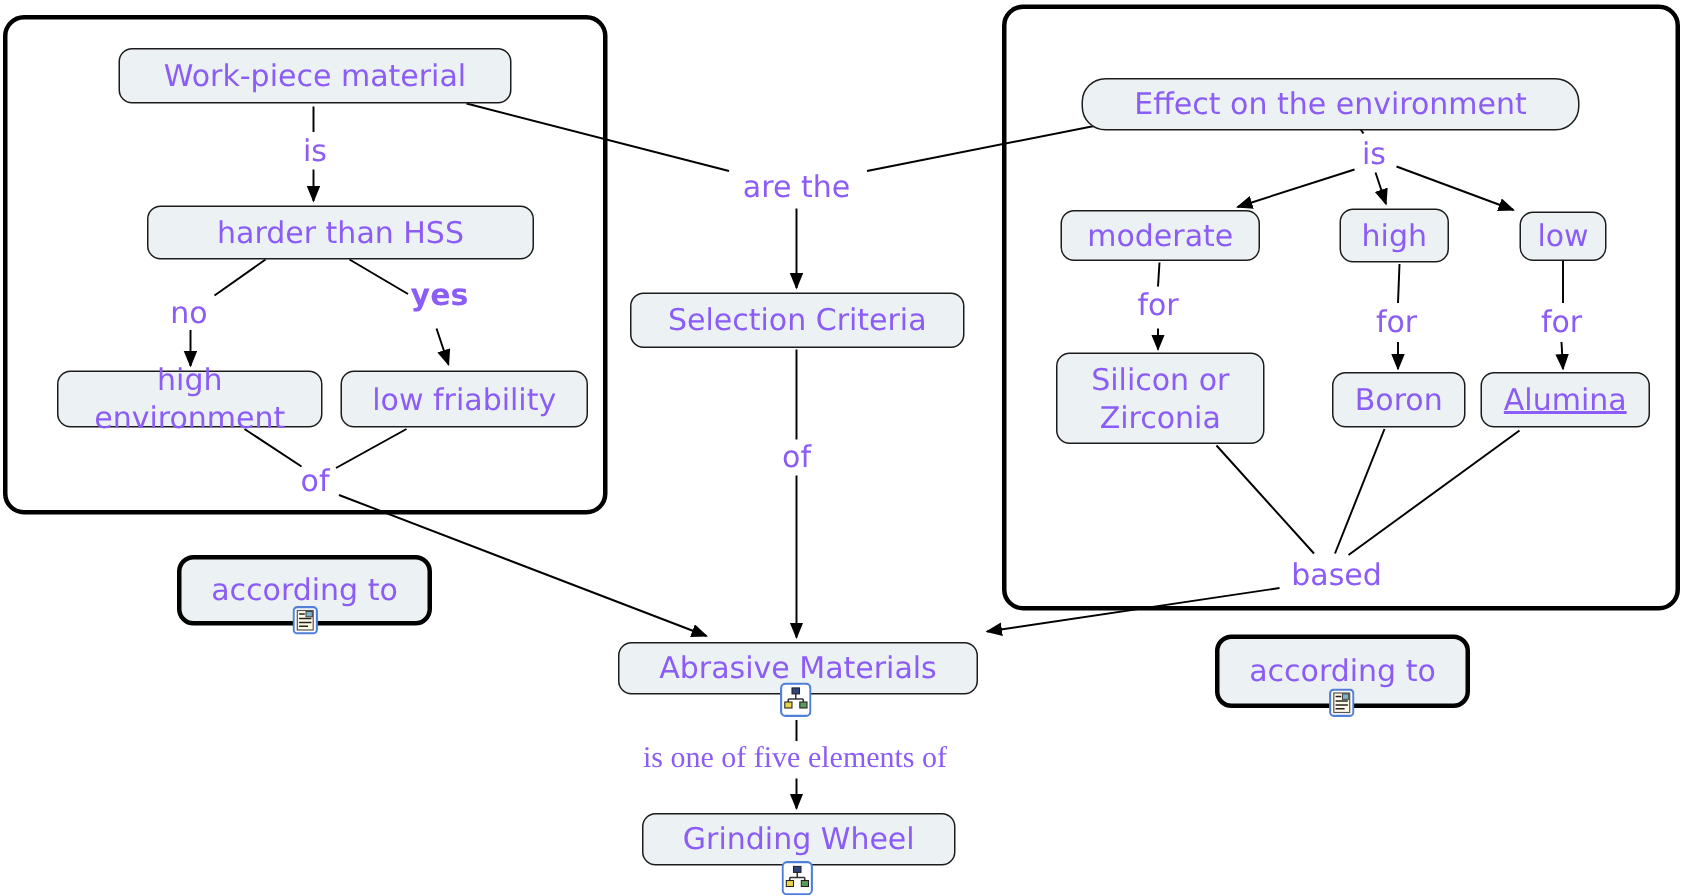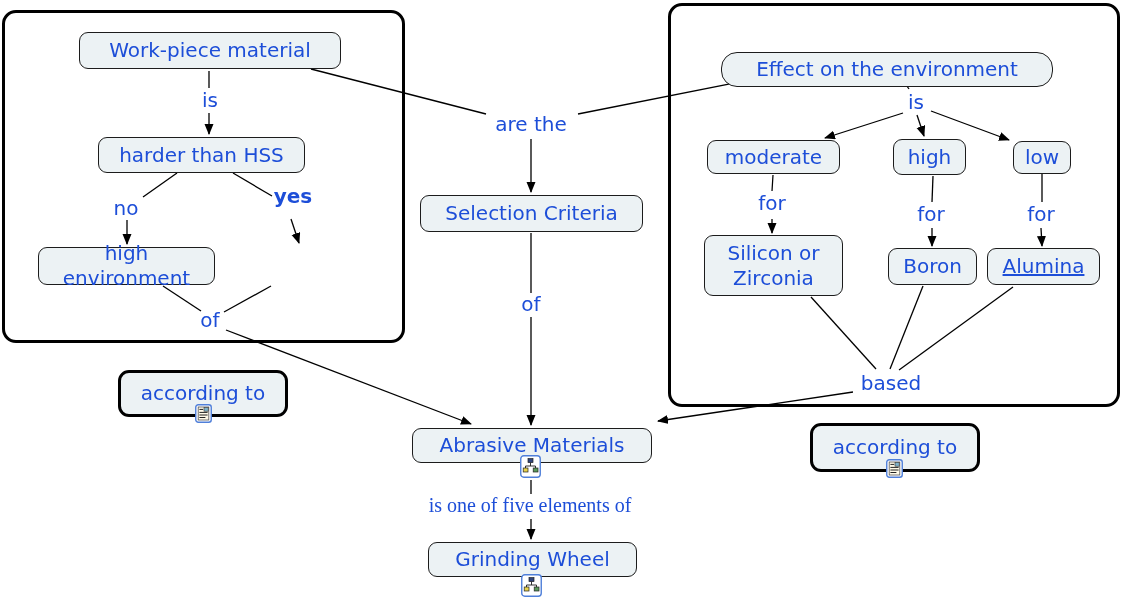--- a/index.html
+++ b/index.html
@@ -1,18 +1,18 @@
 <!DOCTYPE html>
 <html><head>
 <meta charset="utf-8">
 <style>
   html,body{margin:0;padding:0;background:#ffffff;}
   .canvas{
     position:relative;width:1124px;height:597px;background:#ffffff;overflow:hidden;
-    font-family:"DejaVu Sans","Liberation Sans",sans-serif;color:#1d4ed8;
+    font-family:"DejaVu Sans","Liberation Sans",sans-serif;color:#8b5cf6;
   }
   .group-box{
     position:absolute;box-sizing:border-box;border:3px solid #000000;border-radius:14px;
     background:transparent;z-index:0;
   }
   #edges-layer{position:absolute;left:0;top:0;z-index:1;pointer-events:none;}
   .node{
     position:absolute;box-sizing:border-box;background:#ecf2f4;border:1px solid #1c1c1c;
     border-radius:9px;display:flex;align-items:center;justify-content:center;text-align:center;
     font-size:20px;line-height:1.25;padding:0 6px;z-index:2;white-space:pre-line;
@@ -63,22 +63,23 @@
       <line x1="932" y1="228" x2="932" y2="246" stroke="#000000" stroke-width="1.3" marker-end="url(#arrowhead)"></line>
       <line x1="1042" y1="174" x2="1042" y2="202" stroke="#000000" stroke-width="1.3"></line>
       <line x1="1041" y1="228" x2="1042" y2="246" stroke="#000000" stroke-width="1.3" marker-end="url(#arrowhead)"></line>
       <line x1="811" y1="297" x2="876" y2="369" stroke="#000000" stroke-width="1.3"></line>
       <line x1="923" y1="286" x2="890" y2="369" stroke="#000000" stroke-width="1.3"></line>
       <line x1="1013" y1="287" x2="899" y2="370" stroke="#000000" stroke-width="1.3"></line>
       <line x1="853" y1="392" x2="658" y2="421" stroke="#000000" stroke-width="1.3" marker-end="url(#arrowhead)"></line>
     </svg>
 
   <div class="node" style="left:79px;top:32px;width:262px;height:37px;">Work-piece material</div>
-  <div class="node" style="left:98px;top:137px;width:207px;height:36px;">harder than HSS</div>
+  <div class="node" style="left:98px;top:137px;width:258px;height:36px;">harder than HSS</div>
   <div class="node" style="left:38px;top:247px;width:177px;height:38px;">high environment</div>
+  <div class="node" style="left:227px;top:247px;width:165px;height:38px;">low friability</div>
   <div class="node" style="left:420px;top:195px;width:223px;height:37px;">Selection Criteria</div>
   <div class="node" style="left:721px;top:52px;width:332px;height:35px;border-radius:16px;">Effect on the environment</div>
   <div class="node" style="left:707px;top:140px;width:133px;height:34px;">moderate</div>
   <div class="node" style="left:893px;top:139px;width:73px;height:36px;">high</div>
   <div class="node" style="left:1013px;top:141px;width:58px;height:33px;">low</div>
   <div class="node" style="left:704px;top:235px;width:139px;height:61px;">Silicon or Zirconia</div>
   <div class="node" style="left:888px;top:248px;width:89px;height:37px;">Boron</div>
   <div class="node" style="left:987px;top:248px;width:113px;height:37px;text-decoration:underline;">Alumina</div>
   <div class="node" style="left:412px;top:428px;width:240px;height:35px;">Abrasive Materials</div>
   <div class="node" style="left:428px;top:542px;width:209px;height:35px;">Grinding Wheel</div>

